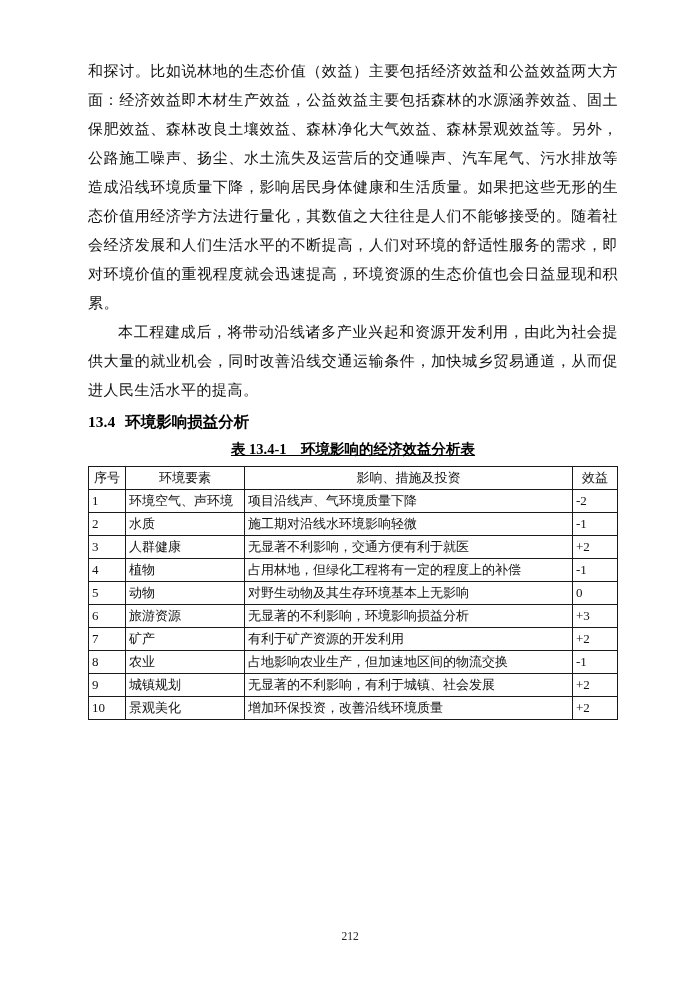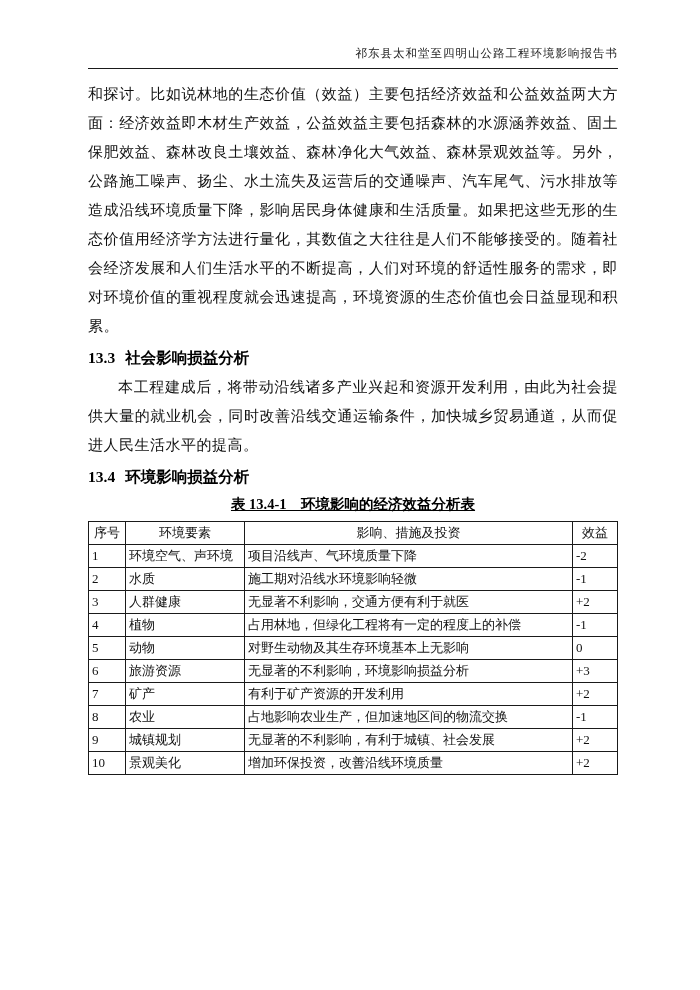--- a/index.html
+++ b/index.html
@@ -80,31 +80,25 @@
     text-align: center;
     font-size: 11.5px;
     color: #222;
   }
 </style>
 </head>
 <body>
 
 <div class="page">
 
-  <div class="running-header">
-    <span>祁东县太和堂至四明山公路工程环境影响报告书</span>
-  </div>
 
   <div class="content">
 
     <p class="body-text">和探讨。比如说林地的生态价值（效益）主要包括经济效益和公益效益两大方面：经济效益即木材生产效益，公益效益主要包括森林的水源涵养效益、固土保肥效益、森林改良土壤效益、森林净化大气效益、森林景观效益等。另外，公路施工噪声、扬尘、水土流失及运营后的交通噪声、汽车尾气、污水排放等造成沿线环境质量下降，影响居民身体健康和生活质量。如果把这些无形的生态价值用经济学方法进行量化，其数值之大往往是人们不能够接受的。随着社会经济发展和人们生活水平的不断提高，人们对环境的舒适性服务的需求，即对环境价值的重视程度就会迅速提高，环境资源的生态价值也会日益显现和积累。</p>
 
-    <h3 class="section-heading">
-      <span class="sec-num">13.3</span><span>社会影响损益分析</span>
-    </h3>
 
     <p class="body-text indent">本工程建成后，将带动沿线诸多产业兴起和资源开发利用，由此为社会提供大量的就业机会，同时改善沿线交通运输条件，加快城乡贸易通道，从而促进人民生活水平的提高。</p>
 
     <h3 class="section-heading">
       <span class="sec-num">13.4</span><span>环境影响损益分析</span>
     </h3>
 
 
 
     <p class="table-caption">表 13.4-1　环境影响的经济效益分析表</p>
@@ -183,14 +177,17 @@
           <td>10</td>
           <td>景观美化</td>
           <td>增加环保投资，改善沿线环境质量</td>
           <td>+2</td>
         </tr>
       </tbody>
     </table>
 
   </div>
 
+  <div class="page-footer">
+    <span>212</span>
+  </div>
 
 </div>
 
 </body></html>

